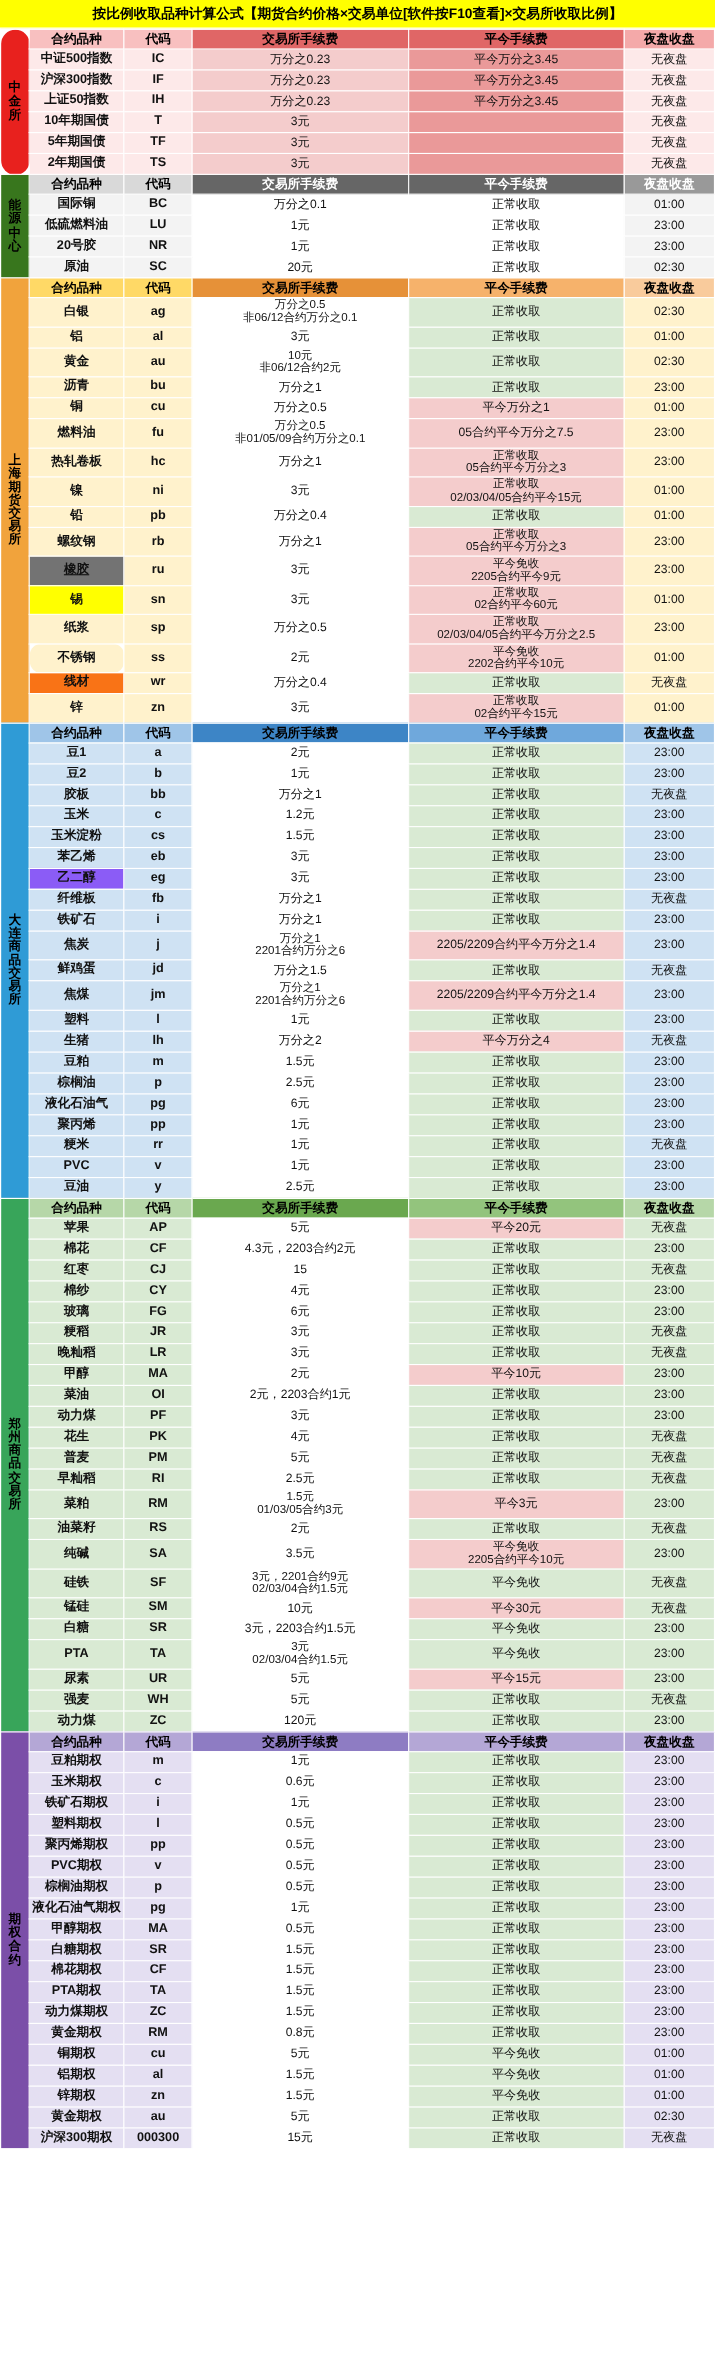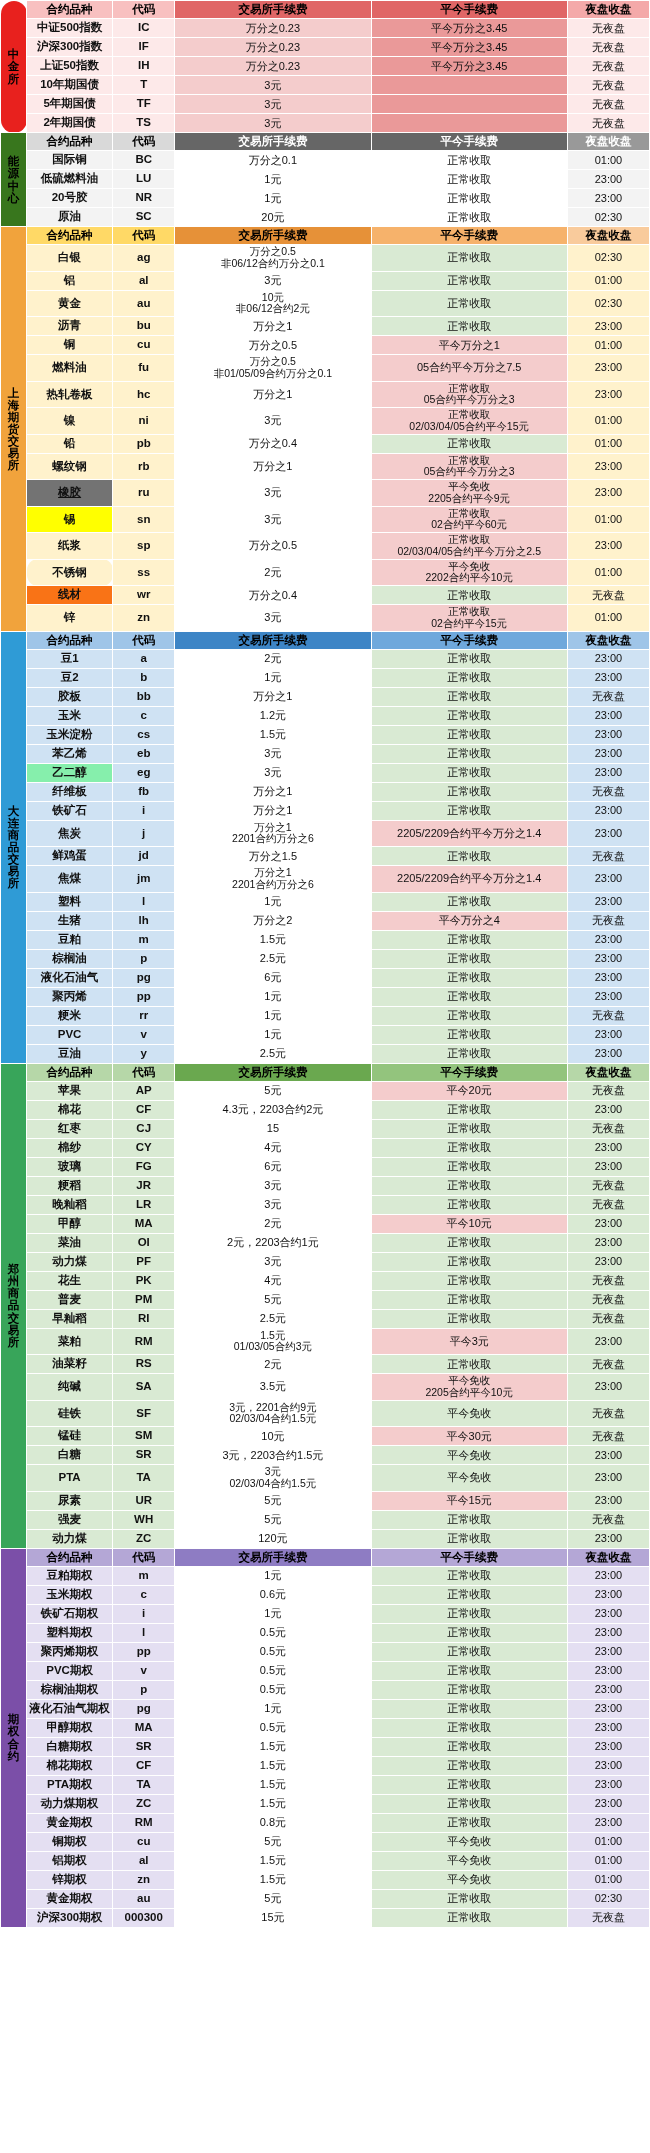--- a/index.html
+++ b/index.html
@@ -68,20 +68,21 @@
   td.cell { height: 19px; padding: 1px 2px; line-height: 1.15; }
   td.cell.two { line-height: 1.12; font-size: 10.5px; }
   .nowrapish { white-space: pre-line; }
 </style>
 </head>
 <body>
 
 <div class="page">
 
 
+  <div class="formula-bar">按比例收取品种计算公式【期货合约价格×交易单位[软件按F10查看]×交易所收取比例】</div>
 
 
   <table>
     <tbody id="table-body">
         <tr class="hdr">
           <td class="grp" rowspan="7" style="background: rgb(232, 33, 30); border-radius: 13px;">中金所</td>
           <td class="c-name" style="background: rgb(248, 192, 192); color: rgb(0, 0, 0);">合约品种</td>
           <td class="c-code" style="background: rgb(248, 192, 192); color: rgb(0, 0, 0);">代码</td>
           <td class="c-fee" style="background: rgb(224, 102, 102); color: rgb(0, 0, 0);">交易所手续费</td>
           <td class="c-close" style="background: rgb(224, 102, 102); color: rgb(0, 0, 0);">平今手续费</td>
@@ -340,21 +341,21 @@
           <td class="cell nowrapish c-night" style="background: rgb(207, 226, 243);">23:00</td>
         </tr>
         <tr>
           <td class="cell nowrapish c-name" style="background: rgb(207, 226, 243);">苯乙烯</td>
           <td class="cell nowrapish c-code" style="background: rgb(207, 226, 243);">eb</td>
           <td class="cell nowrapish c-fee" style="background: rgb(255, 255, 255);">3元</td>
           <td class="cell nowrapish c-close" style="background: rgb(217, 234, 211);">正常收取</td>
           <td class="cell nowrapish c-night" style="background: rgb(207, 226, 243);">23:00</td>
         </tr>
         <tr>
-          <td class="cell nowrapish c-name" style="background: #86efac;">乙二醇</td>
+          <td class="cell nowrapish c-name" style="background: #8b5cf6;">乙二醇</td>
           <td class="cell nowrapish c-code" style="background: rgb(207, 226, 243);">eg</td>
           <td class="cell nowrapish c-fee" style="background: rgb(255, 255, 255);">3元</td>
           <td class="cell nowrapish c-close" style="background: rgb(217, 234, 211);">正常收取</td>
           <td class="cell nowrapish c-night" style="background: rgb(207, 226, 243);">23:00</td>
         </tr>
         <tr>
           <td class="cell nowrapish c-name" style="background: rgb(207, 226, 243);">纤维板</td>
           <td class="cell nowrapish c-code" style="background: rgb(207, 226, 243);">fb</td>
           <td class="cell nowrapish c-fee" style="background: rgb(255, 255, 255);">万分之1</td>
           <td class="cell nowrapish c-close" style="background: rgb(217, 234, 211);">正常收取</td>

